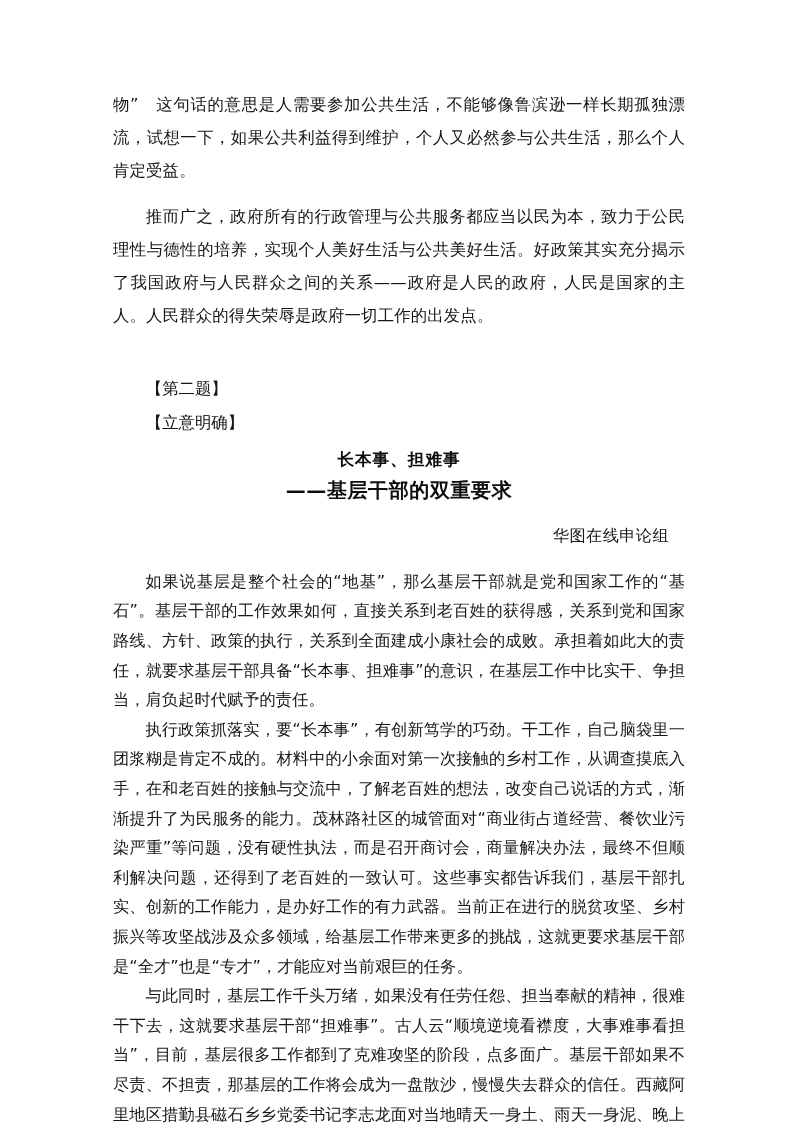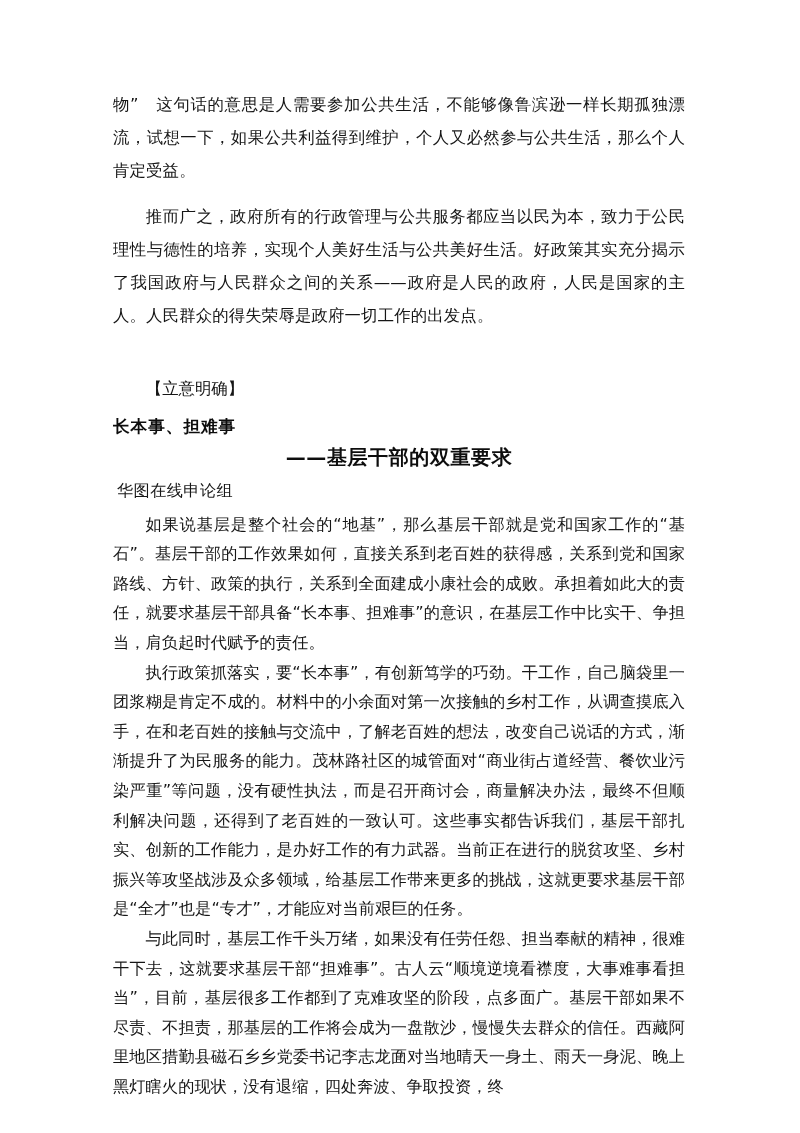--- a/index.html
+++ b/index.html
@@ -60,45 +60,45 @@
     text-indent: 2em;
     font-weight: 500;
     color: #161616;
   }
 
   
   .essay-head {
     margin-top: 6px;
   }
   .essay-title {
-    text-align: left;
+    text-align: center;
     font-size: 16.6px;
     line-height: 30px;
     font-weight: bold;
     letter-spacing: 1px;
     color: #0d0d0d;
     margin: 0;
   }
   .essay-subtitle {
     text-align: center;
     font-size: 20px;
     line-height: 30px;
     font-weight: bold;
     letter-spacing: 0.6px;
     color: #0d0d0d;
     margin: 0;
   }
   .essay-byline {
-    text-align: left;
+    text-align: right;
     font-size: 16.2px;
     line-height: 30px;
     font-weight: 500;
     letter-spacing: 0.4px;
     color: #171717;
-    margin: 4px;
+    margin: 16px;
   }
 
   
   .body-para {
     font-size: 16.2px;
     line-height: 29.6px;
     text-align: justify;
     text-justify: inter-ideograph;
     text-indent: 2em;
     margin: 0;
@@ -125,20 +125,21 @@
 <div class="page">
 
   <div class="content">
 
     <p class="para">物”　这句话的意思是人需要参加公共生活，不能够像鲁滨逊一样长期孤独漂流，试想一下，如果公共利益得到维护，个人又必然参与公共生活，那么个人肯定受益。</p>
 
     <p class="para indent">推而广之，政府所有的行政管理与公共服务都应当以民为本，致力于公民理性与德性的培养，实现个人美好生活与公共美好生活。好政策其实充分揭示了我国政府与人民群众之间的关系——政府是人民的政府，人民是国家的主人。人民群众的得失荣辱是政府一切工作的出发点。</p>
 
     <div class="section-gap"></div>
 
+    <p class="label-line">【第二题】</p>
 
 
 
     <p class="label-line">【立意明确】</p>
 
     <div class="essay-head">
       <p class="essay-title">长本事、担难事</p>
       <p class="essay-subtitle">——基层干部的双重要求</p>
       <p class="essay-byline">华图在线申论组</p>
     </div>

